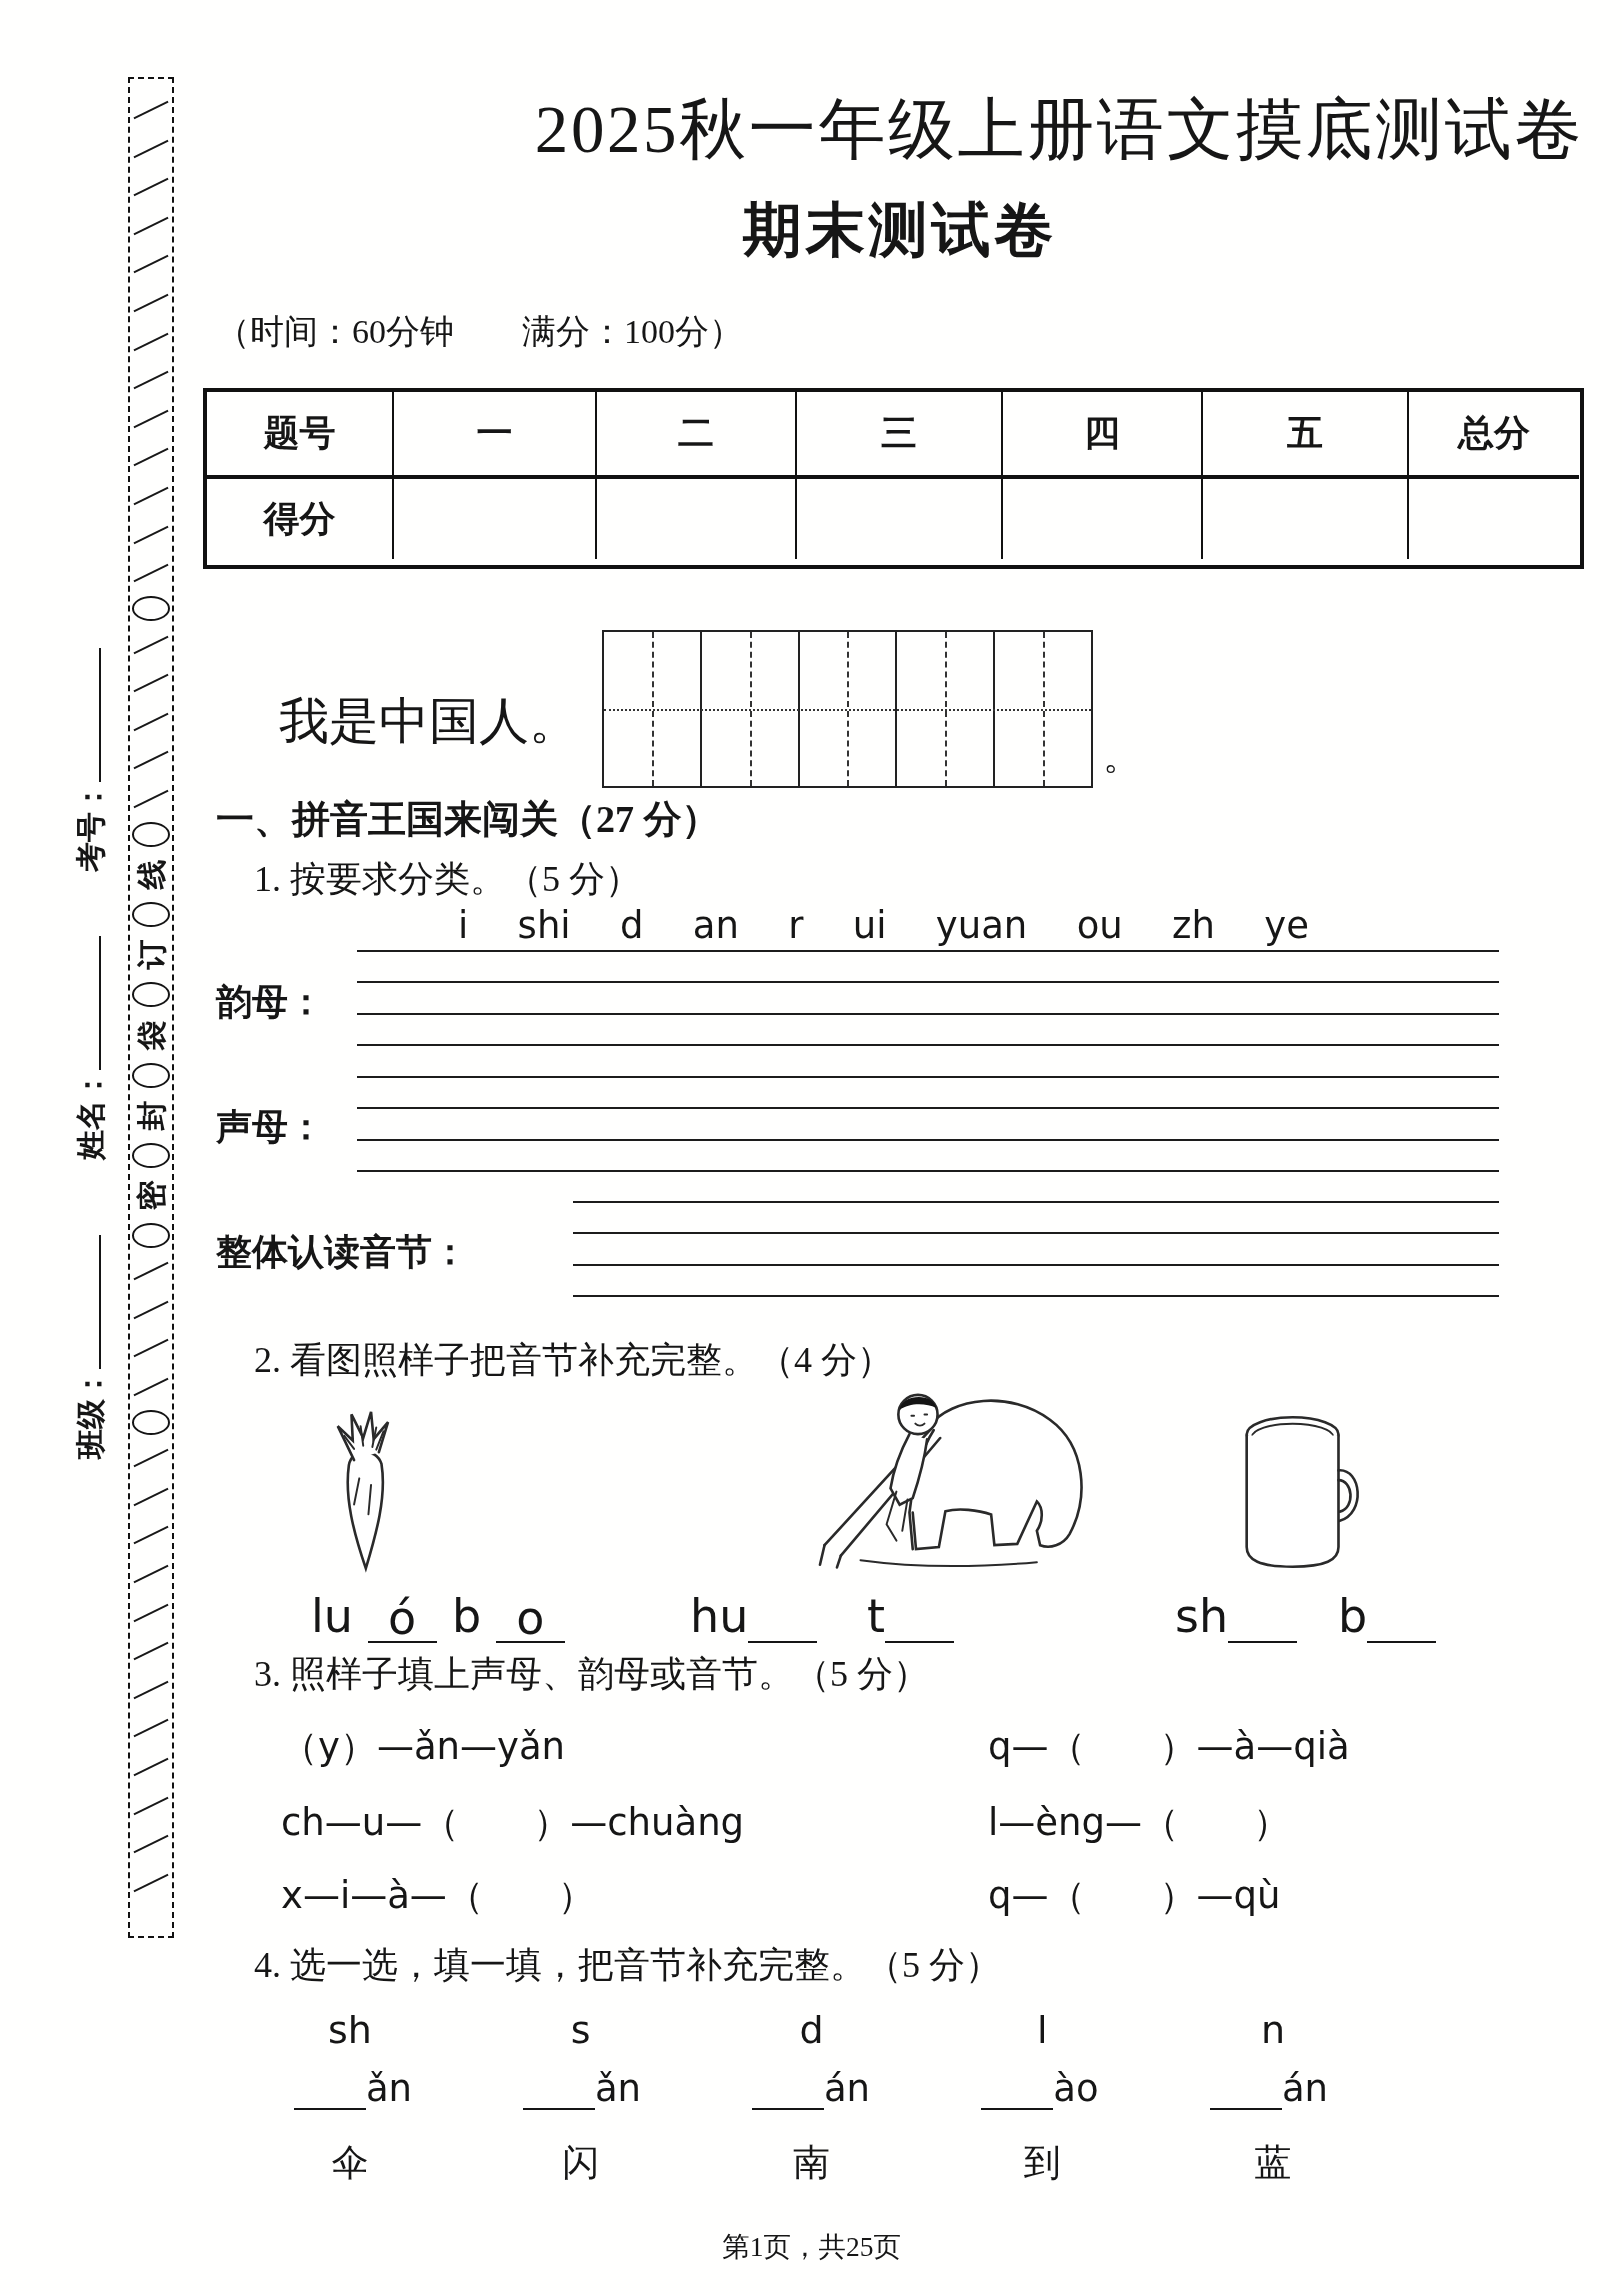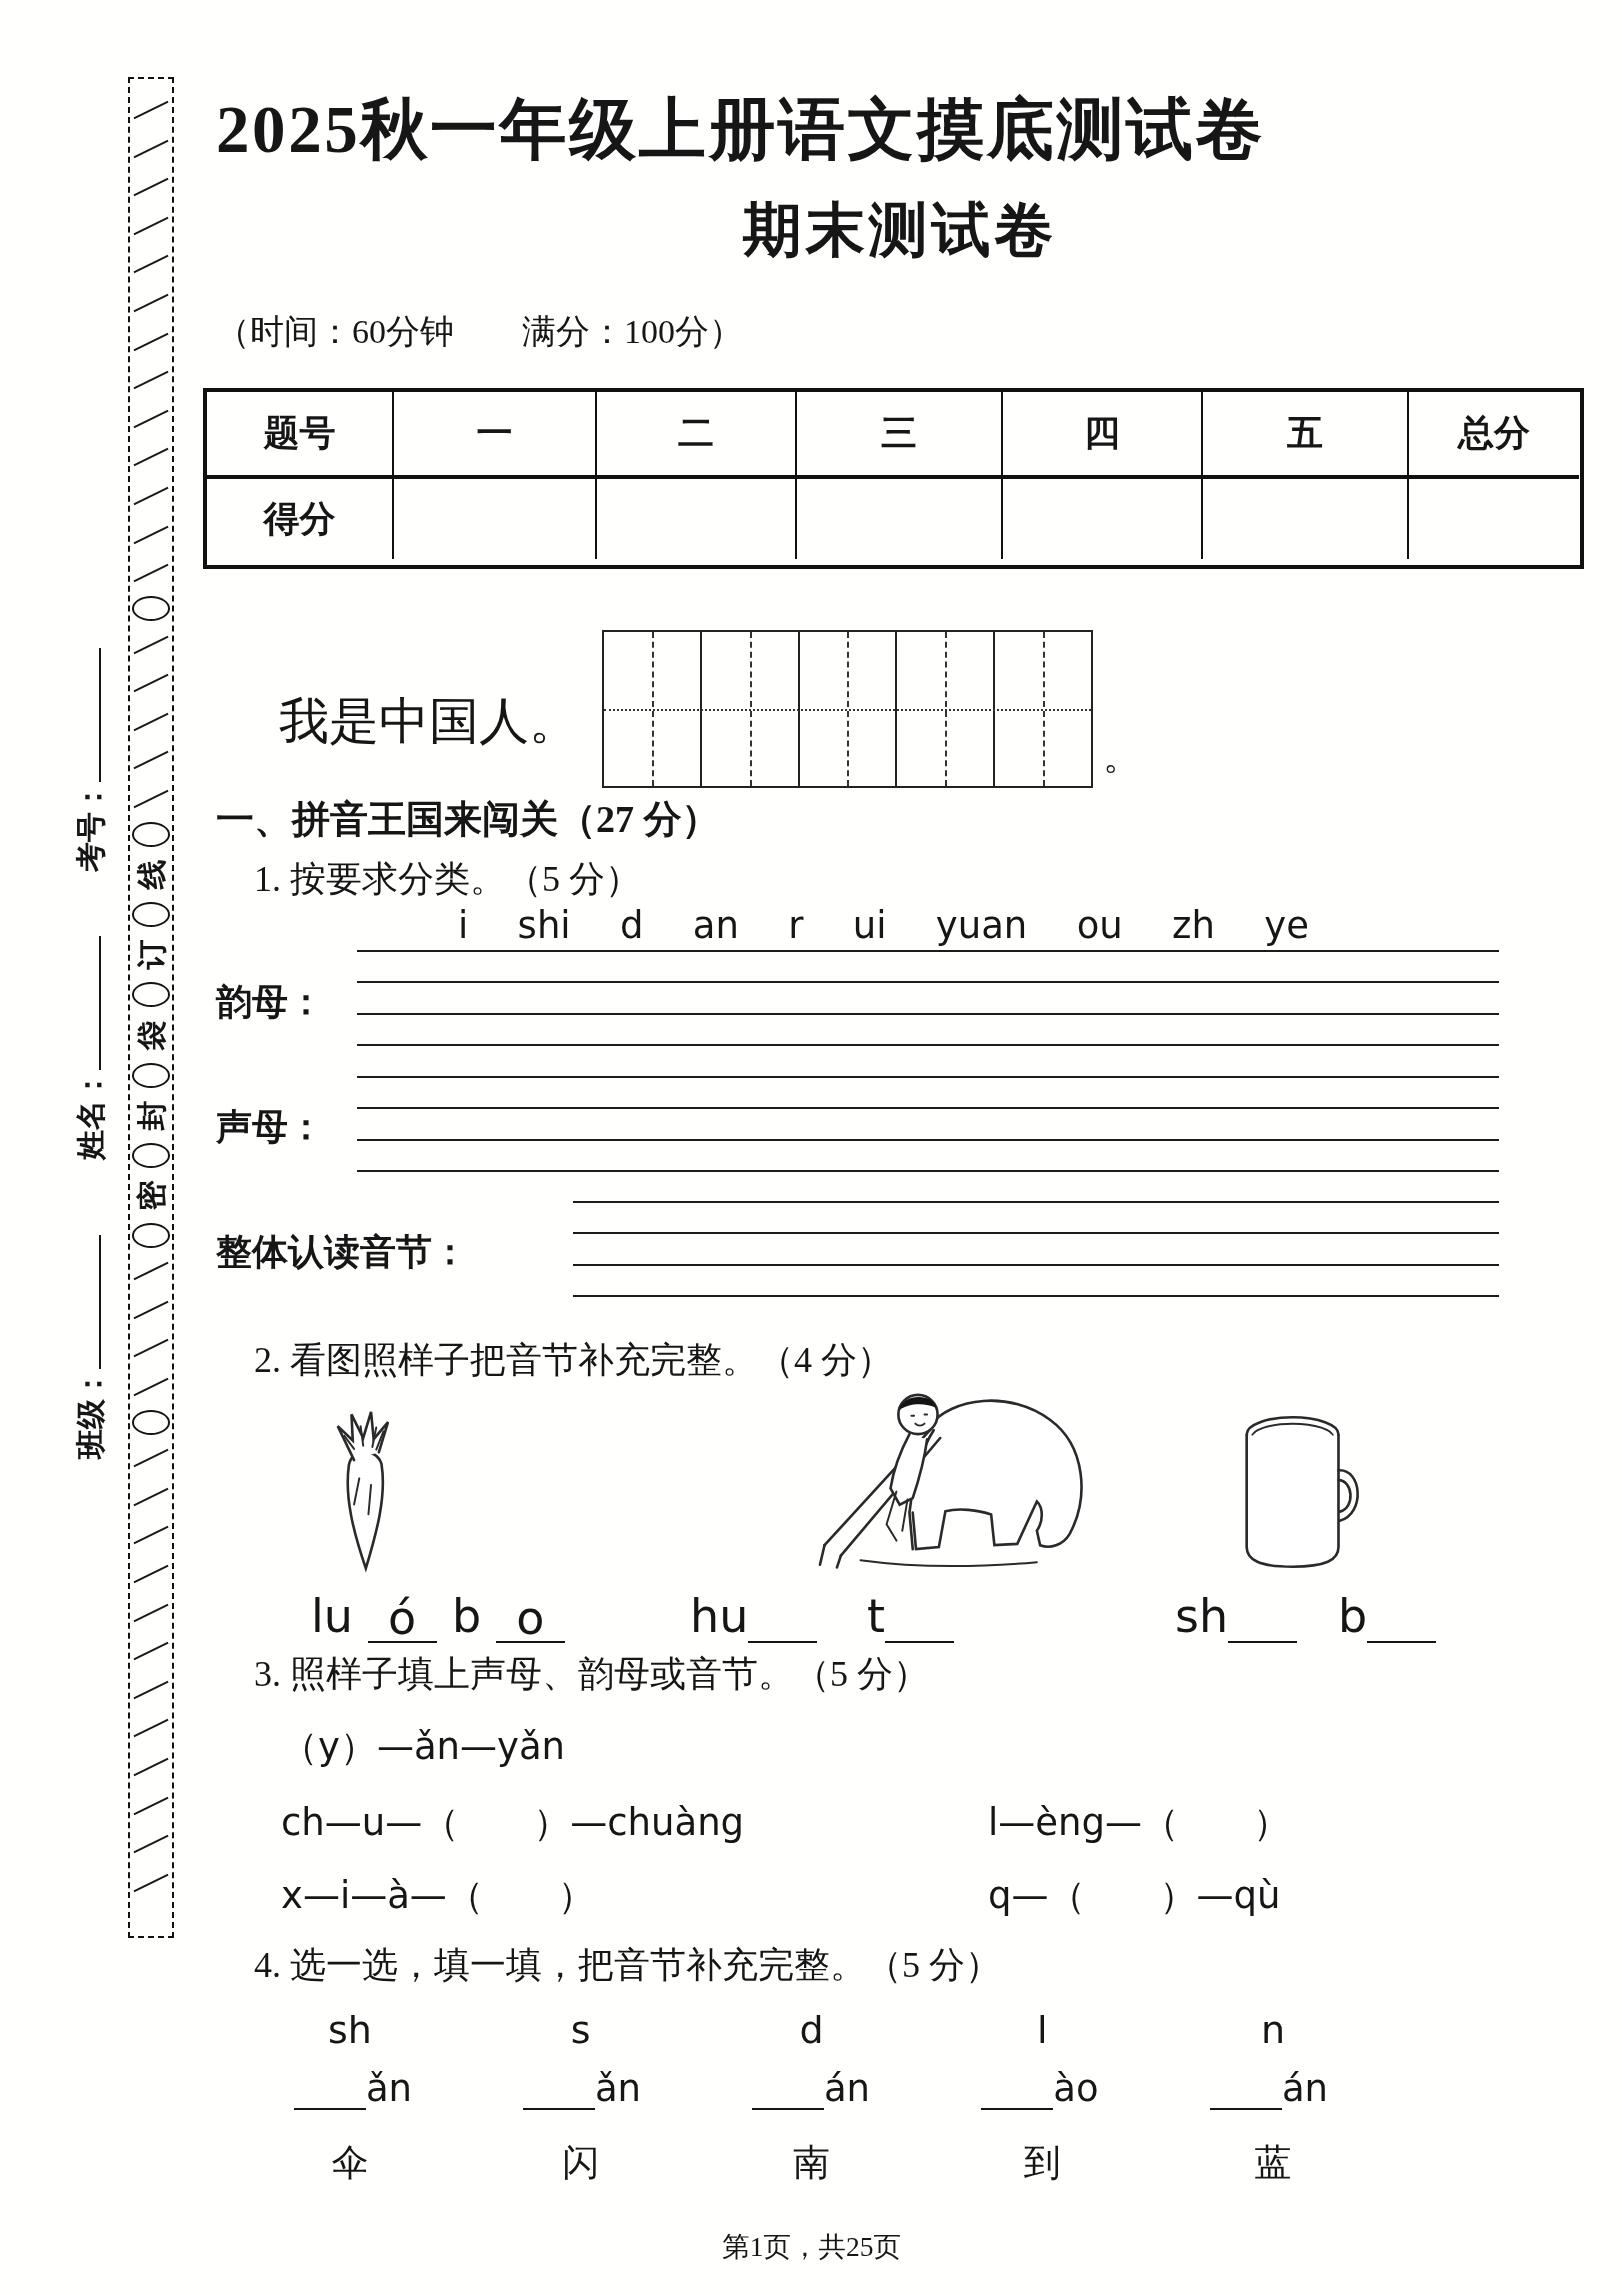--- a/index.html
+++ b/index.html
@@ -15,22 +15,22 @@
   .seal-char{transform:rotate(-90deg);font-size:30px;font-weight:bold;margin:5.2px 0;flex:none;line-height:37px;}
   .side-label{position:absolute;width:39px;}
   .side-label .rot{position:absolute;top:0;left:0;transform:rotate(-90deg) translateX(-100%);
                    transform-origin:top left;white-space:nowrap;font-size:30px;font-weight:bold;height:39px;line-height:39px;}
   .blankline{display:inline-block;width:134px;height:25px;border-bottom:2.6px solid #151515;vertical-align:baseline;}
   #lab-kaohao{left:71px;top:648px;height:249px;}
   #lab-xingming{left:71px;top:936px;height:258px;}
   #lab-banji{left:71px;top:1235px;height:242px;}
 
   
-  .title{position:absolute;left:216px;top:84px;width:1368px;text-align:left;
-         font-size:67px;font-weight:700;letter-spacing:2.6px;white-space:nowrap;}
+  .title{position:absolute;left:216px;top:84px;width:1368px;text-align:right;
+         font-size:67px;font-weight:400;letter-spacing:2.6px;white-space:nowrap;}
   .subtitle{position:absolute;left:216px;top:191px;width:1368px;text-align:center;
             font-size:59px;font-weight:900;letter-spacing:3.9px;}
   .meta{position:absolute;left:216px;top:309px;width:1368px;text-align:left;font-size:34px;}
 
   
   .score-table{position:absolute;left:203px;top:388px;width:1381px;height:181px;
                border:4.6px solid #111;box-sizing:border-box;display:grid;
                grid-template-columns:185px 203px 200px 206px 200px 206px 172px;
                grid-template-rows:87px 80px;}
   .score-table .cell{border-left:2.6px solid #111;display:flex;align-items:center;justify-content:center;
@@ -271,20 +271,21 @@
     <span class="q2-group" style="left:311px;"><span>lu</span>&nbsp;<span class="pblank">ó</span></span>
     <span class="q2-group" style="left:452px;"><span>b</span>&nbsp;<span class="pblank">o</span></span>
     <span class="q2-group" style="left:690px;"><span>hu</span><span class="pblank"></span></span>
     <span class="q2-group" style="left:867px;"><span>t</span><span class="pblank"></span></span>
     <span class="q2-group" style="left:1175px;"><span>sh</span><span class="pblank"></span></span>
     <span class="q2-group" style="left:1338px;"><span>b</span><span class="pblank"></span></span>
   </div>
 
   <div class="q-label" id="q3-label">3. 照样子填上声母、韵母或音节。（5 分）</div>
   <div class="q3-item pinyin" style="left:281px;top:1722px;">（y）—ǎn—yǎn</div>
+  <div class="q3-item pinyin" style="left:988px;top:1722px;">q—（　　）—à—qià</div>
   <div class="q3-item pinyin" style="left:281px;top:1798px;">ch—u—（　　）—chuàng</div>
   <div class="q3-item pinyin" style="left:988px;top:1798px;">l—èng—（　　）</div>
   <div class="q3-item pinyin" style="left:281px;top:1871px;">x—i—à—（　　）</div>
   <div class="q3-item pinyin" style="left:988px;top:1871px;">q—（　　）—qù</div>
 
   <div class="q-label" id="q4-label">4. 选一选，填一填，把音节补充完整。（5 分）</div>
   <div class="q4-row pinyin" id="q4-options">
     <span>sh</span>
     <span>s</span>
     <span>d</span>

